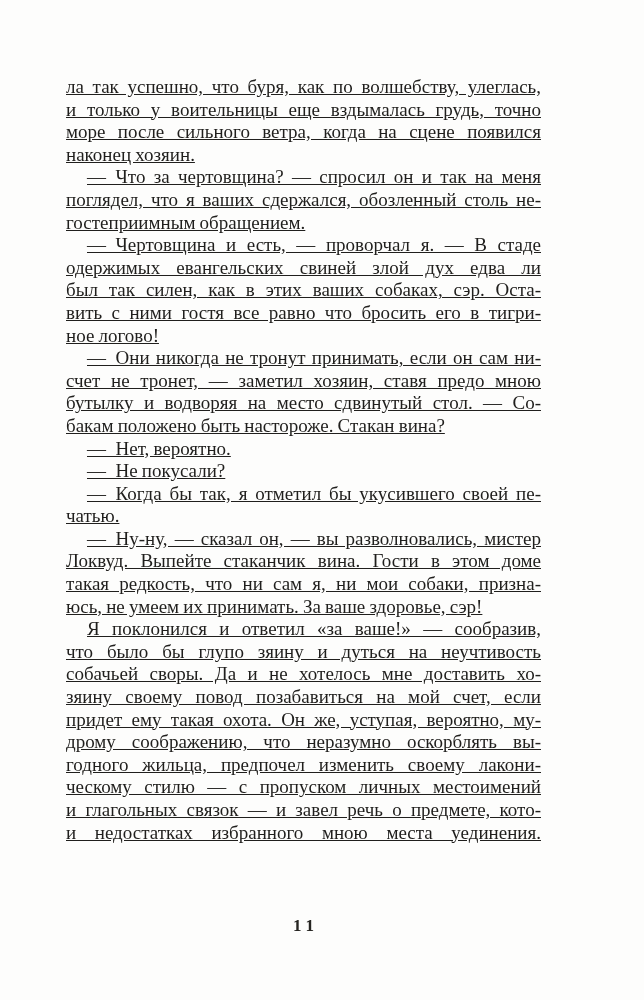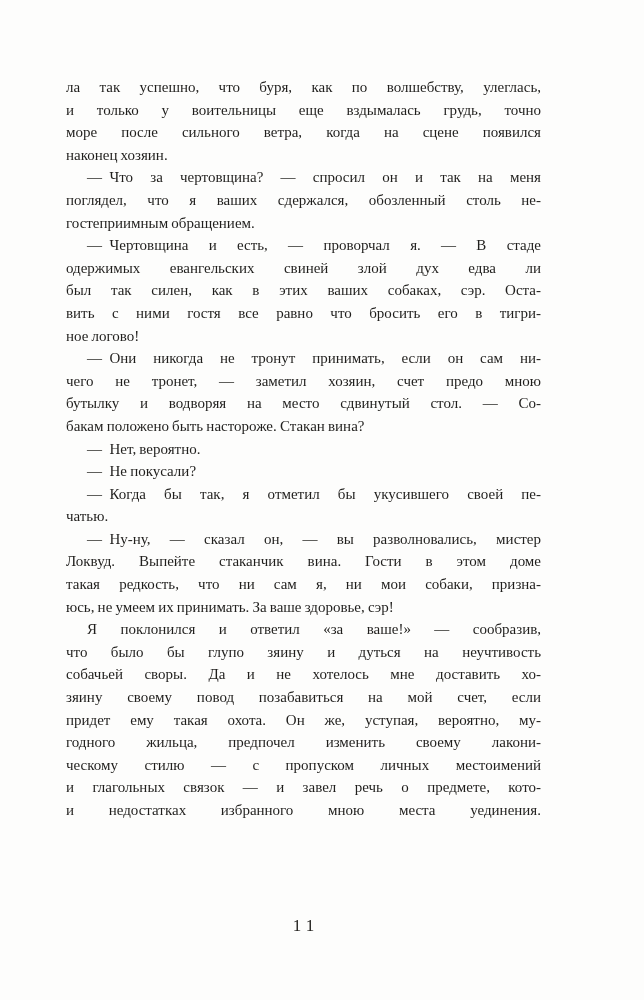--- a/index.html
+++ b/index.html
@@ -17,22 +17,23 @@
   }
   .book-page {
     position: absolute;
     inset: 0;
   }
   .text-block {
     position: absolute;
     left: 66px;
     top: 76px;
     width: 475px;
-    font-size: 15px;
+    font-size: 19px;
     line-height: 22.6px;
+    text-decoration: underline;
   }
   .para {
     margin: 0;
     padding: 0;
   }
   .line {
     text-align: justify;
     
     text-align-last: justify;
     word-spacing: -0.6px;
@@ -48,20 +49,21 @@
     position: absolute;
     left: 66px;
     top: 916px;
     width: 475px;
     box-sizing: border-box;
     padding-left: 5px; 
     text-align: center;
     font-size: 17px;
     letter-spacing: 5px;
     color: #262522;
+    font-weight: bold;
   }
 </style>
 </head>
 <body>
 
 <div class="book-page">
   <div class="text-block">
       <div class="para">
         <div class="line">ла так успешно, что буря, как по волшебству, улеглась,</div>
         <div class="line">и только у воительницы еще вздымалась грудь, точно</div>
@@ -75,21 +77,21 @@
       </div>
       <div class="para">
         <div class="line indent">— Чертовщина и есть, — проворчал я. — В стаде</div>
         <div class="line">одержимых евангельских свиней злой дух едва ли</div>
         <div class="line">был так силен, как в этих ваших собаках, сэр. Оста-</div>
         <div class="line">вить с ними гостя все равно что бросить его в тигри-</div>
         <div class="line last">ное логово!</div>
       </div>
       <div class="para">
         <div class="line indent">— Они никогда не тронут принимать, если он сам ни-</div>
-        <div class="line">чего не тронет, — заметил хозяин, счет предо мною</div>
+        <div class="line">счет не тронет, — заметил хозяин, ставя предо мною</div>
         <div class="line">бутылку и водворяя на место сдвинутый стол. — Со-</div>
         <div class="line last">бакам положено быть настороже. Стакан вина?</div>
       </div>
       <div class="para">
         <div class="line indent last">— Нет, вероятно.</div>
       </div>
       <div class="para">
         <div class="line indent last">— Не покусали?</div>
       </div>
       <div class="para">
@@ -101,20 +103,21 @@
         <div class="line">Локвуд. Выпейте стаканчик вина. Гости в этом доме</div>
         <div class="line">такая редкость, что ни сам я, ни мои собаки, призна-</div>
         <div class="line last">юсь, не умеем их принимать. За ваше здоровье, сэр!</div>
       </div>
       <div class="para">
         <div class="line indent">Я поклонился и ответил «за ваше!» — сообразив,</div>
         <div class="line">что было бы глупо зяину и дуться на неучтивость</div>
         <div class="line">собачьей своры. Да и не хотелось мне доставить хо-</div>
         <div class="line">зяину своему повод позабавиться на мой счет, если</div>
         <div class="line">придет ему такая охота. Он же, уступая, вероятно, му-</div>
+        <div class="line">дрому соображению, что неразумно оскорблять вы-</div>
         <div class="line">годного жильца, предпочел изменить своему лакони-</div>
         <div class="line">ческому стилю — с пропуском личных местоимений</div>
         <div class="line">и глагольных связок — и завел речь о предмете, кото-</div>
         <div class="line">и недостатках избранного мною места уединения.</div>
       </div>
     </div>
   <div class="page-number">11</div>
 </div>
 
 </body></html>

